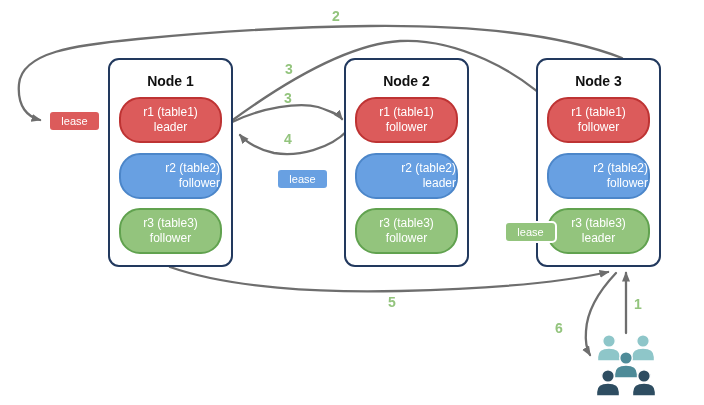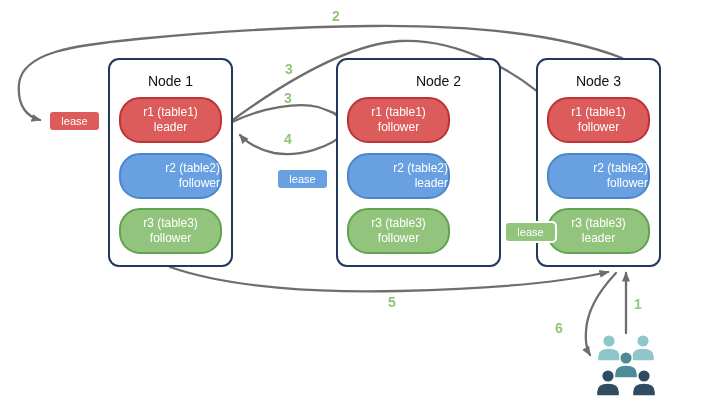--- a/index.html
+++ b/index.html
@@ -6,21 +6,21 @@
   #canvas{
     position:relative;width:704px;height:405px;background:#fff;overflow:hidden;
     font-family:"Liberation Sans",sans-serif;
   }
   svg.overlay{position:absolute;left:0;top:0;width:704px;height:405px;}
   .node{
     position:absolute;top:58px;width:121px;height:205px;
     background:#fff;border:2px solid #22395E;border-radius:11px;
   }
   .node-title{
-    text-align:center;margin-top:13px;font-weight:normal;font-size:14px;color:#111;
+    text-align:center;margin-top:13px;font-weight:bold;font-size:14px;color:#111;
   }
   .replica{
     position:absolute;left:9px;width:99px;height:42px;
     border-radius:21px;border:2px solid;color:#fff;font-size:12px;line-height:1.25;
     display:flex;flex-direction:column;align-items:center;justify-content:center;text-align:center;
   }
   .replica.r1{top:37px;}
   .replica.r2{top:93px;align-items:flex-end;}
   .replica.r3{top:148px;}
   .red{background:#DC5B5B;border-color:#BE3333;}
@@ -97,21 +97,21 @@
     <div class="replica r2 blue">
       <span>r2 (table2)</span>
       <span>follower</span>
     </div>
     <div class="replica r3 green">
       <span>r3 (table3)</span>
       <span>follower</span>
     </div>
   </div>
 
-  <div class="node" style="left:336px;padding-left:40px;">
+  <div class="node" style="left:344px;">
     <div class="node-title">Node 2</div>
     <div class="replica r1 red">
       <span>r1 (table1)</span>
       <span>follower</span>
     </div>
     <div class="replica r2 blue">
       <span>r2 (table2)</span>
       <span>leader</span>
     </div>
     <div class="replica r3 green">

